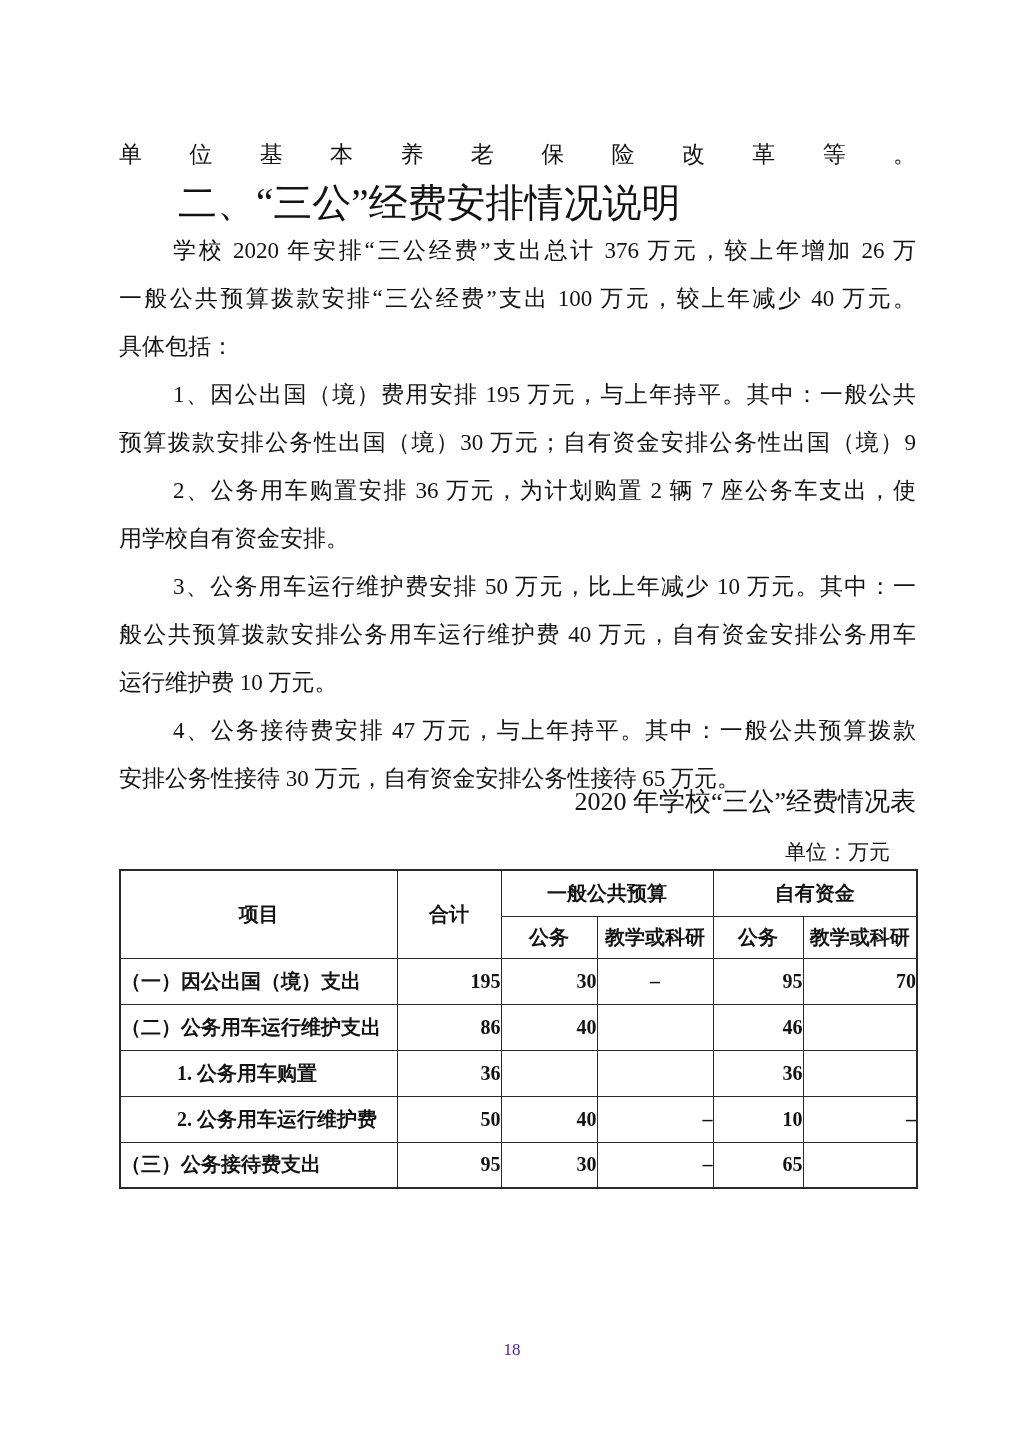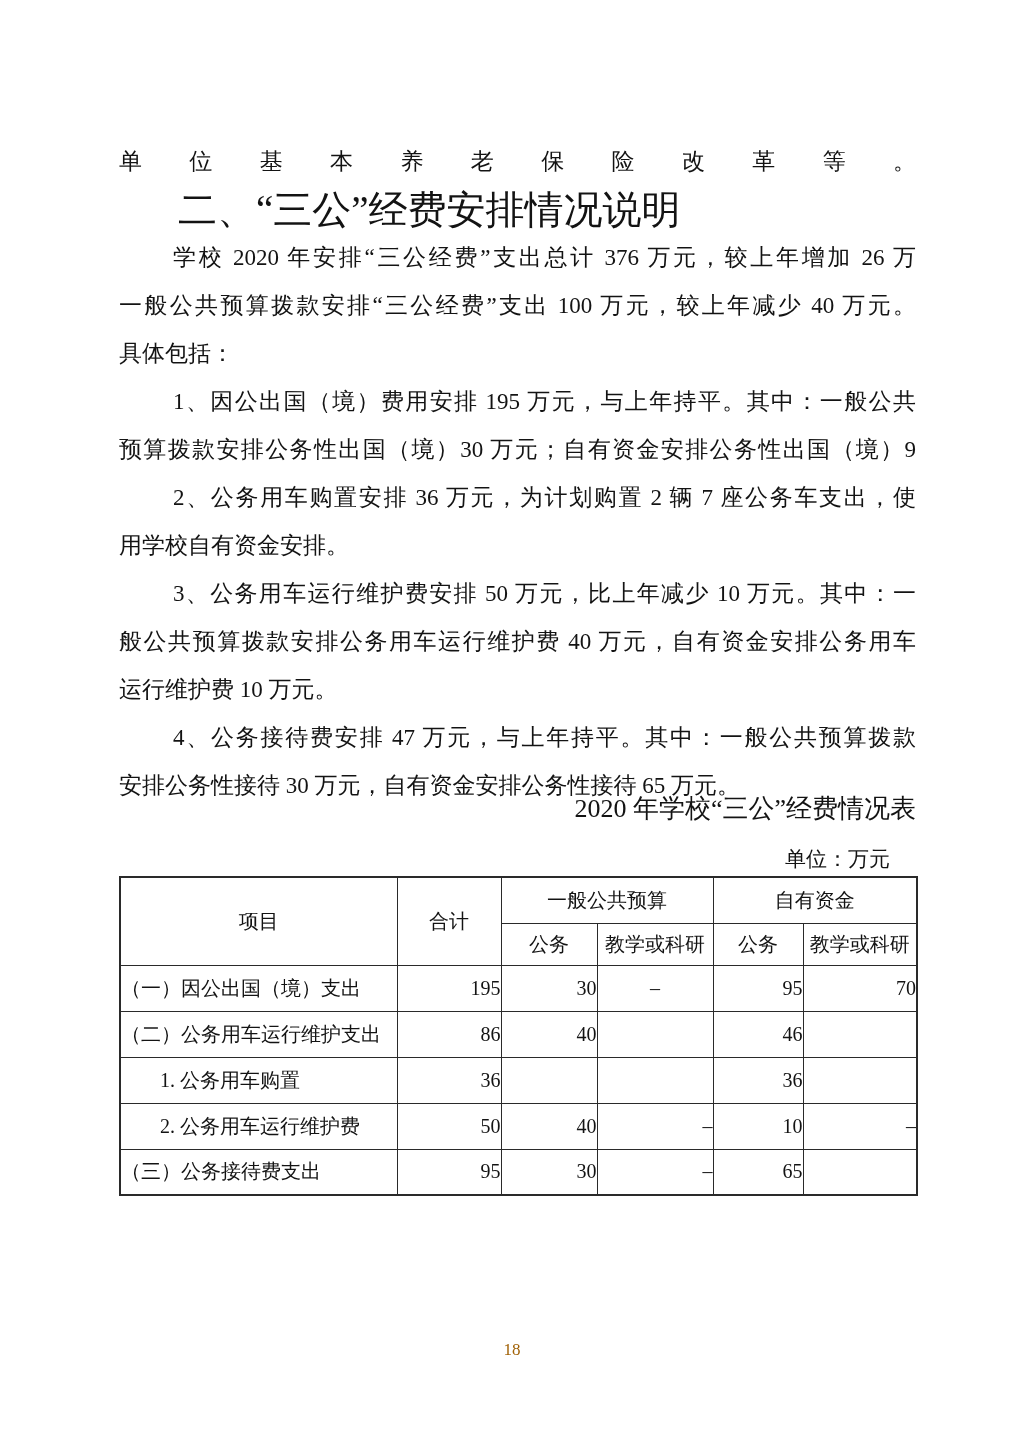--- a/index.html
+++ b/index.html
@@ -6,21 +6,21 @@
   body{
     width:1024px;height:1448px;
     background:#ffffff;
     color:#131313;
     font-family:"Liberation Serif","DejaVu Serif",serif;
     position:relative;
     overflow:hidden;
   }
   .content{
     position:absolute;
-    left:119px;top:7px;
+    left:119px;top:0;
     width:797px;
     padding-top:131px;
   }
   .line{
     height:48px;line-height:48px;
     font-size:23px;
     white-space:nowrap;
   }
   .jfull{
     text-align:justify;
@@ -48,40 +48,40 @@
   }
   table.budget{
     width:797px;
     border-collapse:collapse;
     table-layout:fixed;
     margin-top:2px;
   }
   table.budget th, table.budget td{
     border:1px solid #2a2a2a;
     font-size:20px;
-    font-weight:normal;
+    font-weight:bold;
     padding:0;
     overflow:hidden;
   }
   table.budget{border:2px solid #2a2a2a;}
   tr.hrow1{height:46px;}
   tr.hrow2{height:42px;}
   tr.drow{height:46px;}
   th.hc{text-align:center;}
   td.lbl{text-align:left;padding-left:7px;white-space:nowrap;}
-  td.lbl.sub{padding-left:39px;}
+  td.lbl.sub{padding-left:56px;}
   td.num{text-align:right;padding-right:3px;}
   td.numflush{text-align:right;padding-right:1px;}
   td.ctr{text-align:center;}
   .pageno{
     position:absolute;
     left:0;top:1340px;width:1024px;
     text-align:center;
     font-size:17px;
-    color:#a16207;
+    color:#4c1d95;
   }
 </style>
 </head>
 <body>
 
 <div class="content">
 
   <div class="line jfull">单位基本养老保险改革等。</div>
 
   <div class="heading">二、“三公”经费安排情况说明</div>

